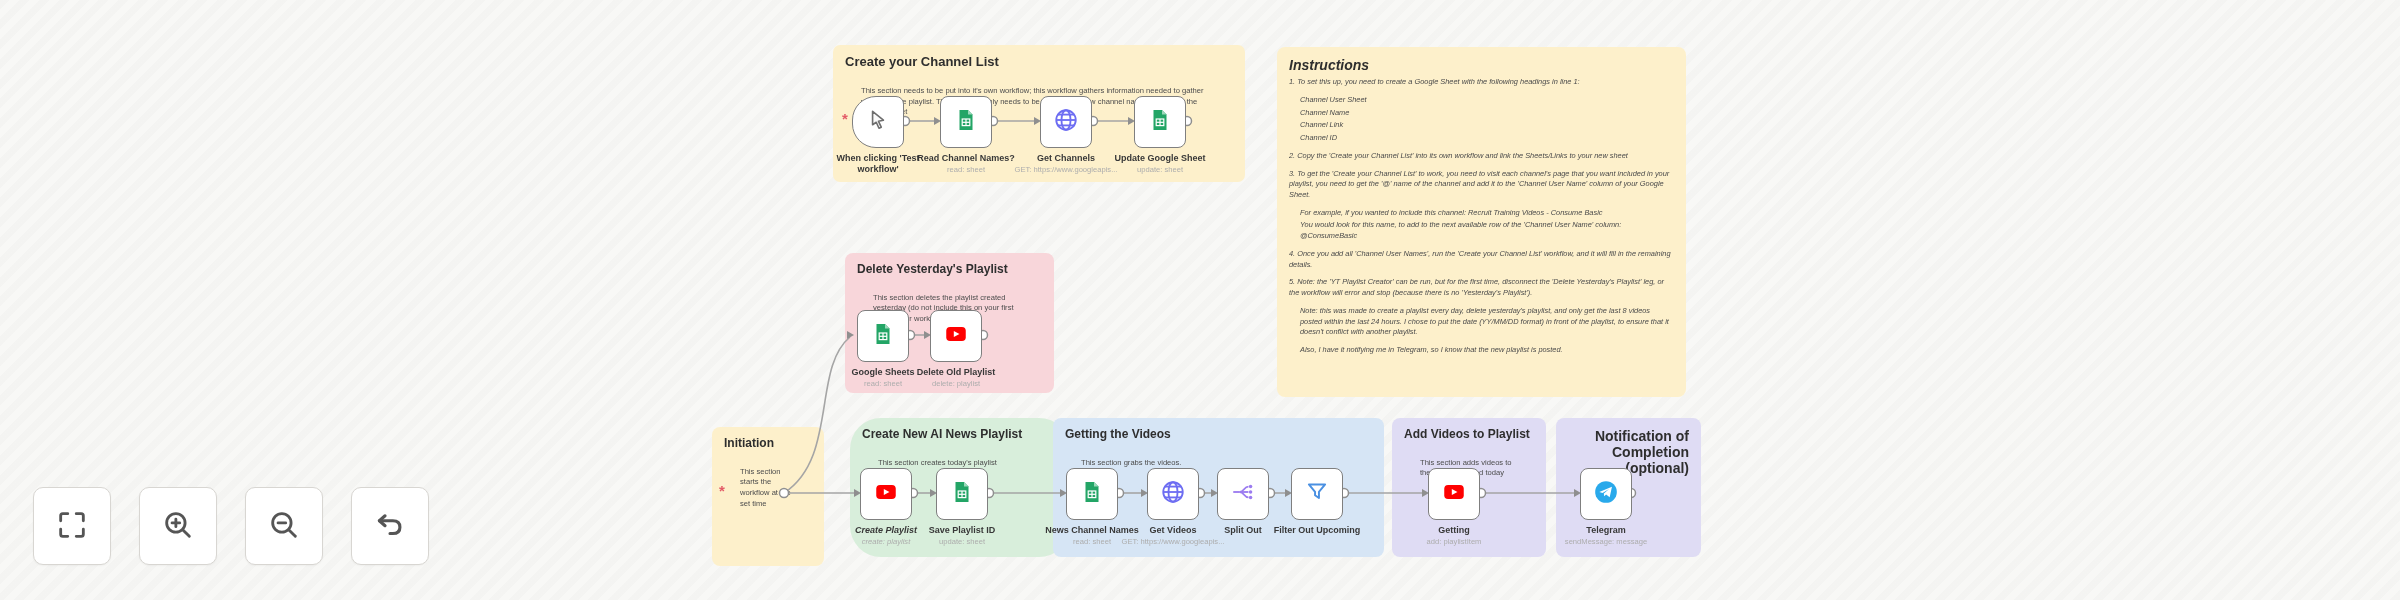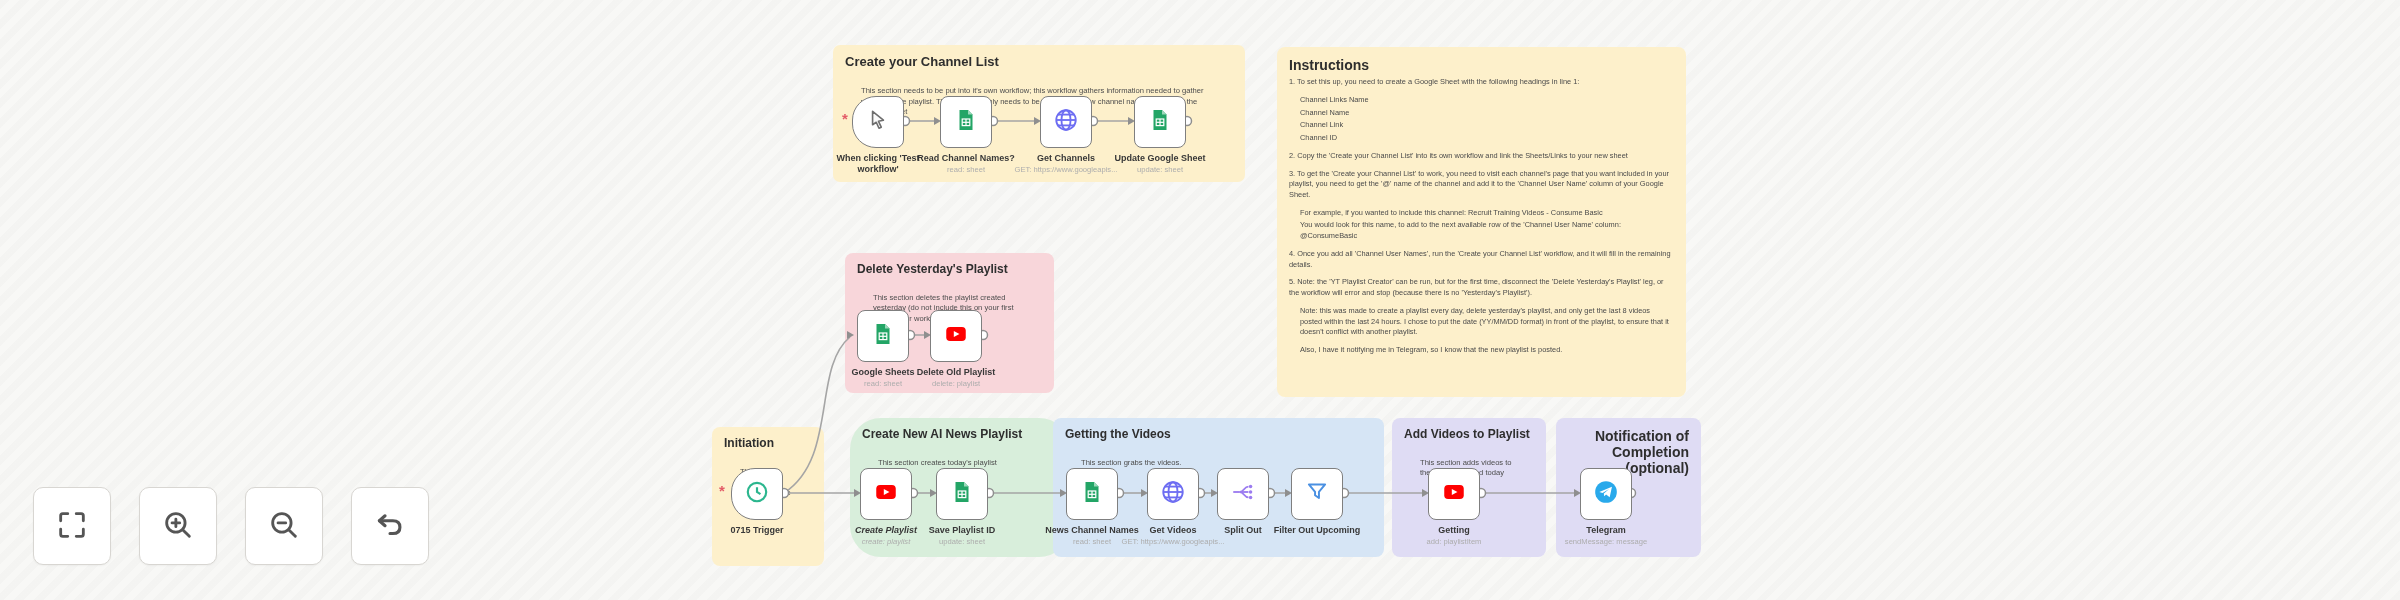--- a/index.html
+++ b/index.html
@@ -50,24 +50,24 @@
 </head>
 <body>
 
 <div id="canvas">
 
   <div class="sticky c-yellow" style="left:833px;top:45px;width:412px;height:137px;border-radius:7px;">
     <p class="s-title">Create your Channel List</p>
     <p class="s-desc">This section needs to be put into it's own workflow; this workflow gathers information needed to gather videos for the playlist. This workflow only needs to be run when a new channel name is added to the Google Sheet</p>
   </div>
 
-  <div class="sticky c-yellow" style="left:1277px;top:47px;width:409px;height:350px;">
+  <div class="sticky c-yellow" style="left:1277px;top:47px;width:409px;height:350px;font-style:italic;">
     <p class="s-title" style="font-size:14px;">Instructions</p>
     <p class="instr-line">1. To set this up, you need to create a Google Sheet with the following headings in line 1:</p>
-    <p class="instr-line ind1 gap">Channel Links Name</p>
+    <p class="instr-line ind1 gap">Channel User Sheet</p>
     <p class="instr-line ind1">Channel Name</p>
     <p class="instr-line ind1">Channel Link</p>
     <p class="instr-line ind1">Channel ID</p>
     <p class="instr-line gap">2. Copy the 'Create your Channel List' into its own workflow and link the Sheets/Links to your new sheet</p>
     <p class="instr-line gap">3. To get the 'Create your Channel List' to work, you need to visit each channel's page that you want included in your playlist, you need to get the '@' name of the channel and add it to the 'Channel User Name' column of your Google Sheet.</p>
     <p class="instr-line ind1 gap">For example, if you wanted to include this channel: Recruit Training Videos - Consume Basic</p>
     <p class="instr-line ind1">You would look for this name, to add to the next available row of the 'Channel User Name' column: @ConsumeBasic</p>
     <p class="instr-line gap">4. Once you add all 'Channel User Names', run the 'Create your Channel List' workflow, and it will fill in the remaining details.</p>
     <p class="instr-line gap">5. Note: the 'YT Playlist Creator' can be run, but for the first time, disconnect the 'Delete Yesterday's Playlist' leg, or the workflow will error and stop (because there is no 'Yesterday's Playlist').</p>
     <p class="instr-line ind1 gap">Note: this was made to create a playlist every day, delete yesterday's playlist, and only get the last 8 videos posted within the last 24 hours. I chose to put the date (YY/MM/DD format) in front of the playlist, to ensure that it doesn't conflict with another playlist.</p>
@@ -231,29 +231,20 @@
     <div class="node-box">
       <span><svg width="26" height="26" viewBox="0 0 24 24">
             <rect x="3" y="5.5" width="18" height="13" rx="3.5" fill="#ff0000"></rect>
             <polygon points="10,9.2 15.2,12 10,14.8" fill="#fff"></polygon>
           </svg></span>
     </div>
     <div class="node-label">Delete Old Playlist</div>
     <div class="node-sub">delete: playlist</div>
   </div>
 
-  <div class="node" style="left:702px;top:468px;">
-    <div class="node-box trigger">
-      <span><svg width="26" height="26" viewBox="0 0 24 24" fill="none" stroke="#2bb68e" stroke-width="2">
-            <circle cx="12" cy="12" r="8.5"></circle>
-            <polyline points="12,7.5 12,12 15.2,14"></polyline>
-          </svg></span>
-    </div>
-    <div class="node-label">0715 Trigger</div>
-  </div>
 
   <div class="node" style="left:831px;top:468px;font-style:italic;">
     <div class="node-box">
       <span><svg width="26" height="26" viewBox="0 0 24 24">
             <rect x="3" y="5.5" width="18" height="13" rx="3.5" fill="#ff0000"></rect>
             <polygon points="10,9.2 15.2,12 10,14.8" fill="#fff"></polygon>
           </svg></span>
     </div>
     <div class="node-label">Create Playlist</div>
     <div class="node-sub">create: playlist</div>

